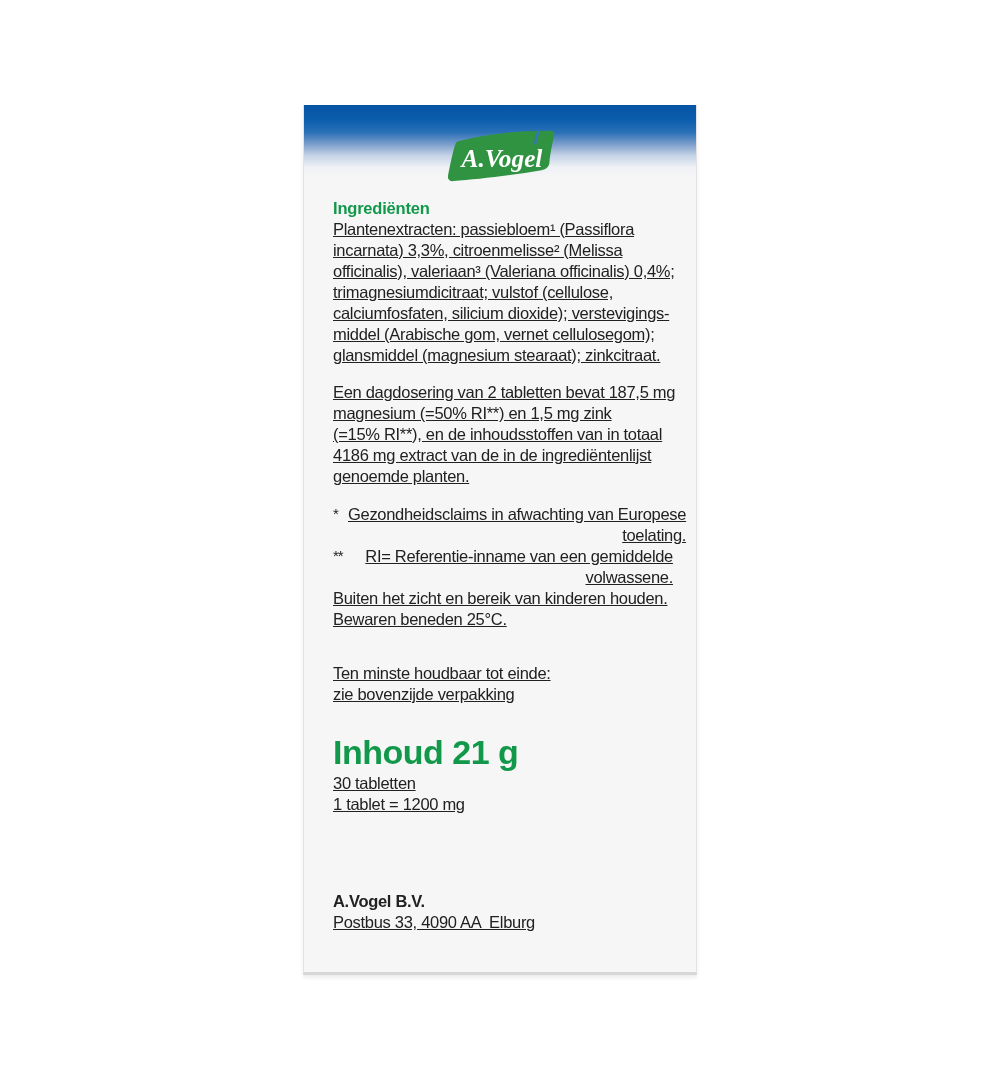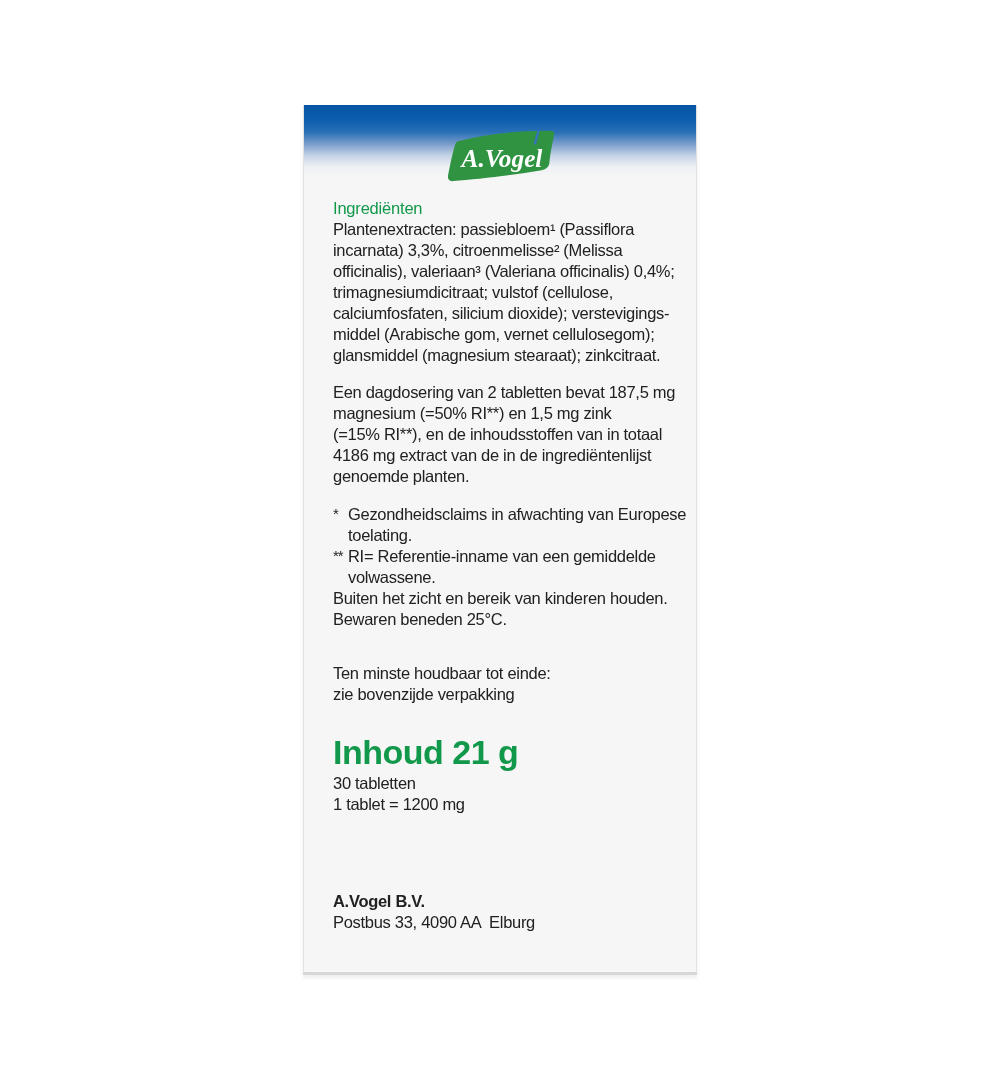--- a/index.html
+++ b/index.html
@@ -32,37 +32,37 @@
     position: absolute; left: 140px; top: 22px;
     width: 116px; height: 58px;
   }
   .logo-wrap svg { width: 116px; height: 58px; display: block; }
 
   .content {
     position: absolute; left: 29px; top: 93px; width: 340px;
     color: #212121;
     font-size: 16.5px; line-height: 21px; letter-spacing: -0.3px;
   }
-  .lines { white-space: pre; }
+  .lines { white-space: pre; text-decoration: underline; }
 
   .green-heading {
-    color: #12984a; font-weight: normal;
+    color: #12984a; font-weight: bold;
     font-size: 16.5px; line-height: 21px; letter-spacing: -0.2px;
   }
   .heading-storage { margin-top: 19px; }
 
   .para-dosage { margin-top: 16px; }
 
   .footnotes { margin-top: 17px; }
   .footnote { display: flex; }
   .footnote .marker {
     flex: 0 0 15px; letter-spacing: -1px;
     font-size: 15px; line-height: 19px;
   }
-  .footnote .lines { flex: 1; }
+  .footnote .lines { flex: 1; text-align: right; }
 
   .para-shelf { margin-top: 33px; }
 
   .contents-title {
     margin-top: 26px;
     color: #12984a; font-weight: bold;
     font-size: 34px; line-height: 42px; letter-spacing: -0.5px;
   }
 
   .manufacturer { margin-top: 76px; }

